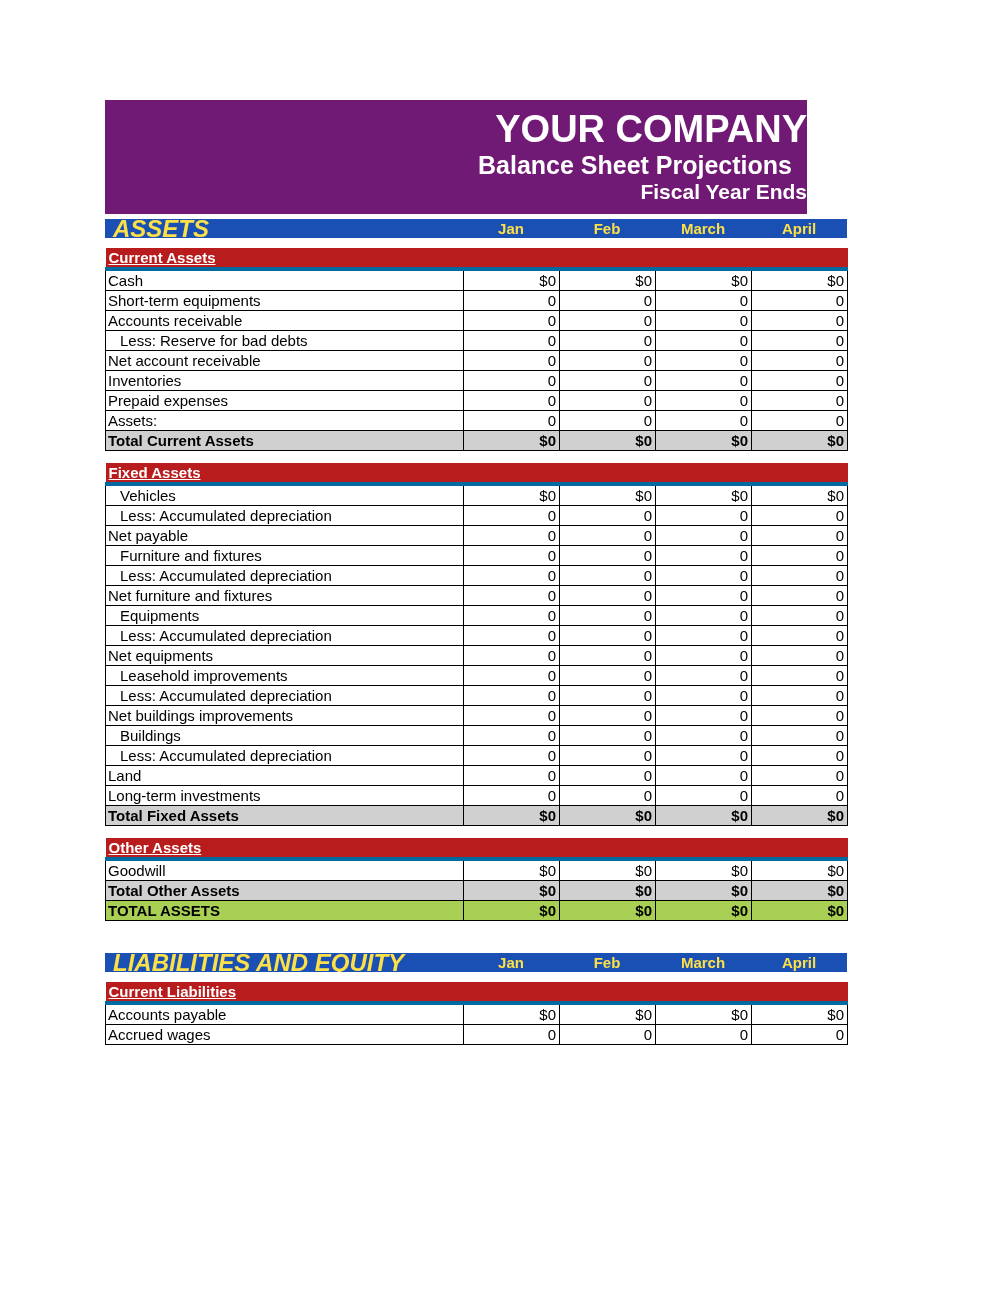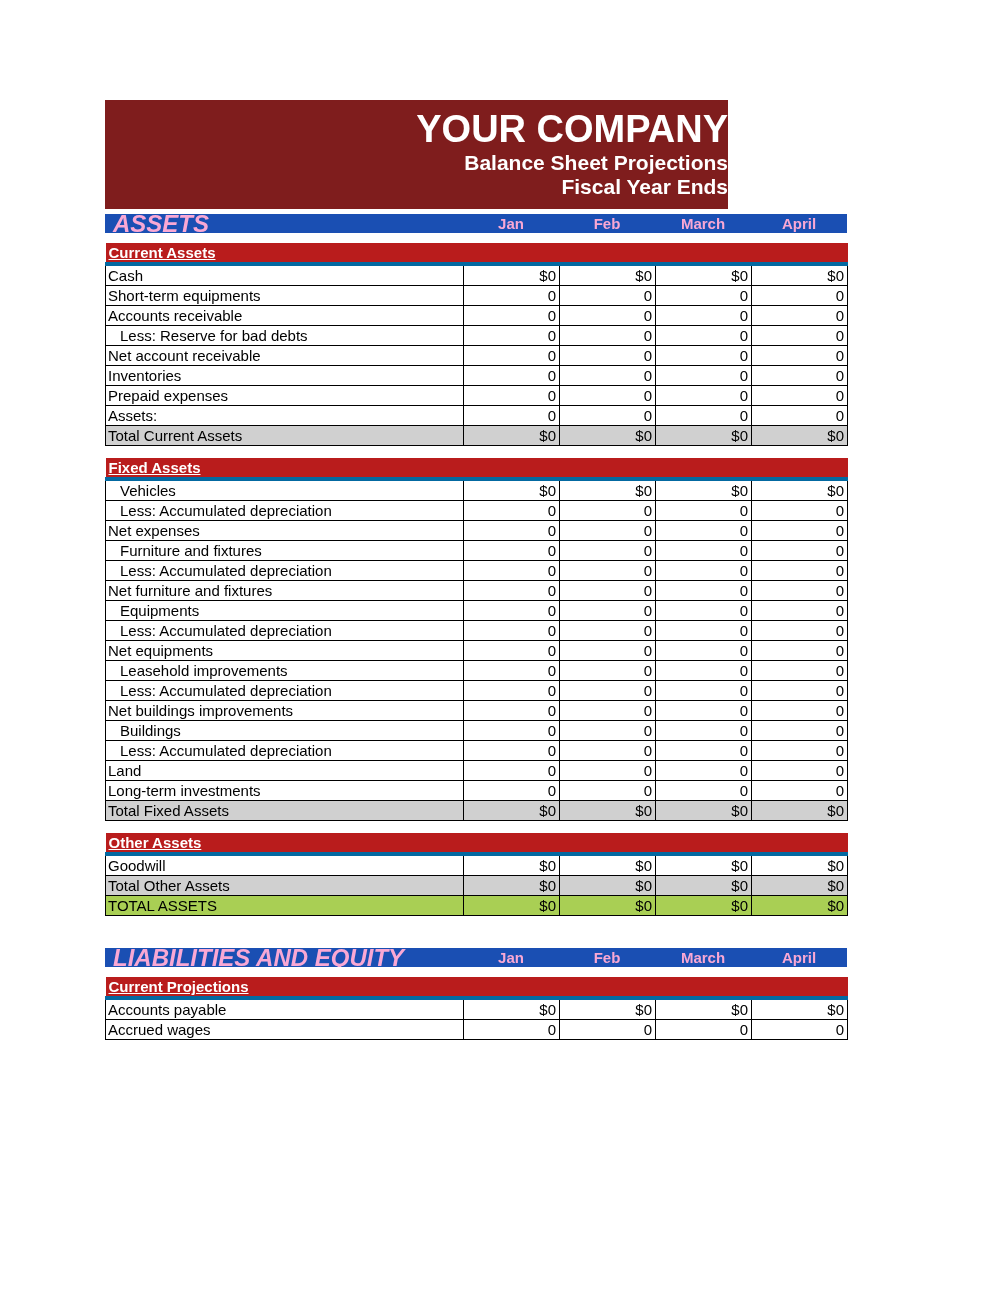--- a/index.html
+++ b/index.html
@@ -9,37 +9,37 @@
     font-family: Arial, Helvetica, sans-serif;
     background: #fff;
     width: 1000px;
   }
   .sheet {
     padding: 100px 0 0 105px;
     width: 1000px;
     overflow: hidden;
   }
   .title-block {
-    background: #7f1d1d;
+    background: #701a75;
     color: #fff;
     text-align: right;
     padding: 8px 0 10px 0;
-    width: 623px;
+    width: 702px;
   }
   .title-block .company {
     font-size: 38px;
     font-weight: bold;
     padding-right: 0;
     white-space: nowrap;
   }
   .title-block .sub1 {
-    font-size: 21px;
+    font-size: 25px;
     font-weight: bold;
     white-space: nowrap;
-    padding-right: 0;
+    padding-right: 15px;
   }
   .title-block .sub2 {
     font-size: 21px;
     font-weight: bold;
     white-space: nowrap;
     padding-right: 0;
     margin-left: 48px;
   }
   .gap-tiny { height: 5px; background:#fff; }
   .gap-small { height: 10px; background:#fff; }
@@ -54,21 +54,21 @@
     height: 19px;
     font-size: 15px;
     line-height: 19px;
     vertical-align: middle;
     overflow: hidden;
   }
   col.c-label { width: 358px; }
   col.c-num { width: 96px; }
   .section-head td {
     background: #1a4fb3;
-    color: #f9a8d4;
+    color: #fde047;
     font-weight: bold;
     height: 34px;
     font-size: 15px;
   }
   .section-head td.big {
     font-size: 24px;
     font-style: italic;
     padding-left: 8px;
   }
   .section-head td.num {
@@ -99,21 +99,21 @@
   tr.data td.label {
     font-size: 15px;
     padding-left: 2px;
   }
   tr.data td.label.indent1 { padding-left: 14px; }
   tr.data td.num {
     text-align: right;
   }
   tr.total td {
     background: #d0d0d0;
-    font-weight: normal;
+    font-weight: bold;
     border: 1px solid #000;
   }
   tr.total td.num { text-align: right; }
   tr.total td.label { padding-left: 2px; }
   tr.grandtotal td {
     background: #a9cf54;
   }
 </style>
 </head>
 <body>
@@ -251,21 +251,21 @@
           <td class="num">$0</td>
         </tr>
         <tr class="data">
           <td class="label indent1">Less: Accumulated depreciation</td>
           <td class="num">0</td>
           <td class="num">0</td>
           <td class="num">0</td>
           <td class="num">0</td>
         </tr>
         <tr class="data">
-          <td class="label">Net expenses</td>
+          <td class="label">Net payable</td>
           <td class="num">0</td>
           <td class="num">0</td>
           <td class="num">0</td>
           <td class="num">0</td>
         </tr>
         <tr class="data">
           <td class="label indent1">Furniture and fixtures</td>
           <td class="num">0</td>
           <td class="num">0</td>
           <td class="num">0</td>
@@ -433,21 +433,21 @@
   <table class="balance">
     <colgroup>
         <col class="c-label">
         <col class="c-num">
         <col class="c-num">
         <col class="c-num">
         <col class="c-num">
       </colgroup>
     <tbody>
         <tr class="subhead">
-          <td colspan="5">Current Projections</td>
+          <td colspan="5">Current Liabilities</td>
         </tr>
     </tbody>
       <tbody id="rows-cl">
         <tr class="data firstrow">
           <td class="label">Accounts payable</td>
           <td class="num">$0</td>
           <td class="num">$0</td>
           <td class="num">$0</td>
           <td class="num">$0</td>
         </tr>

